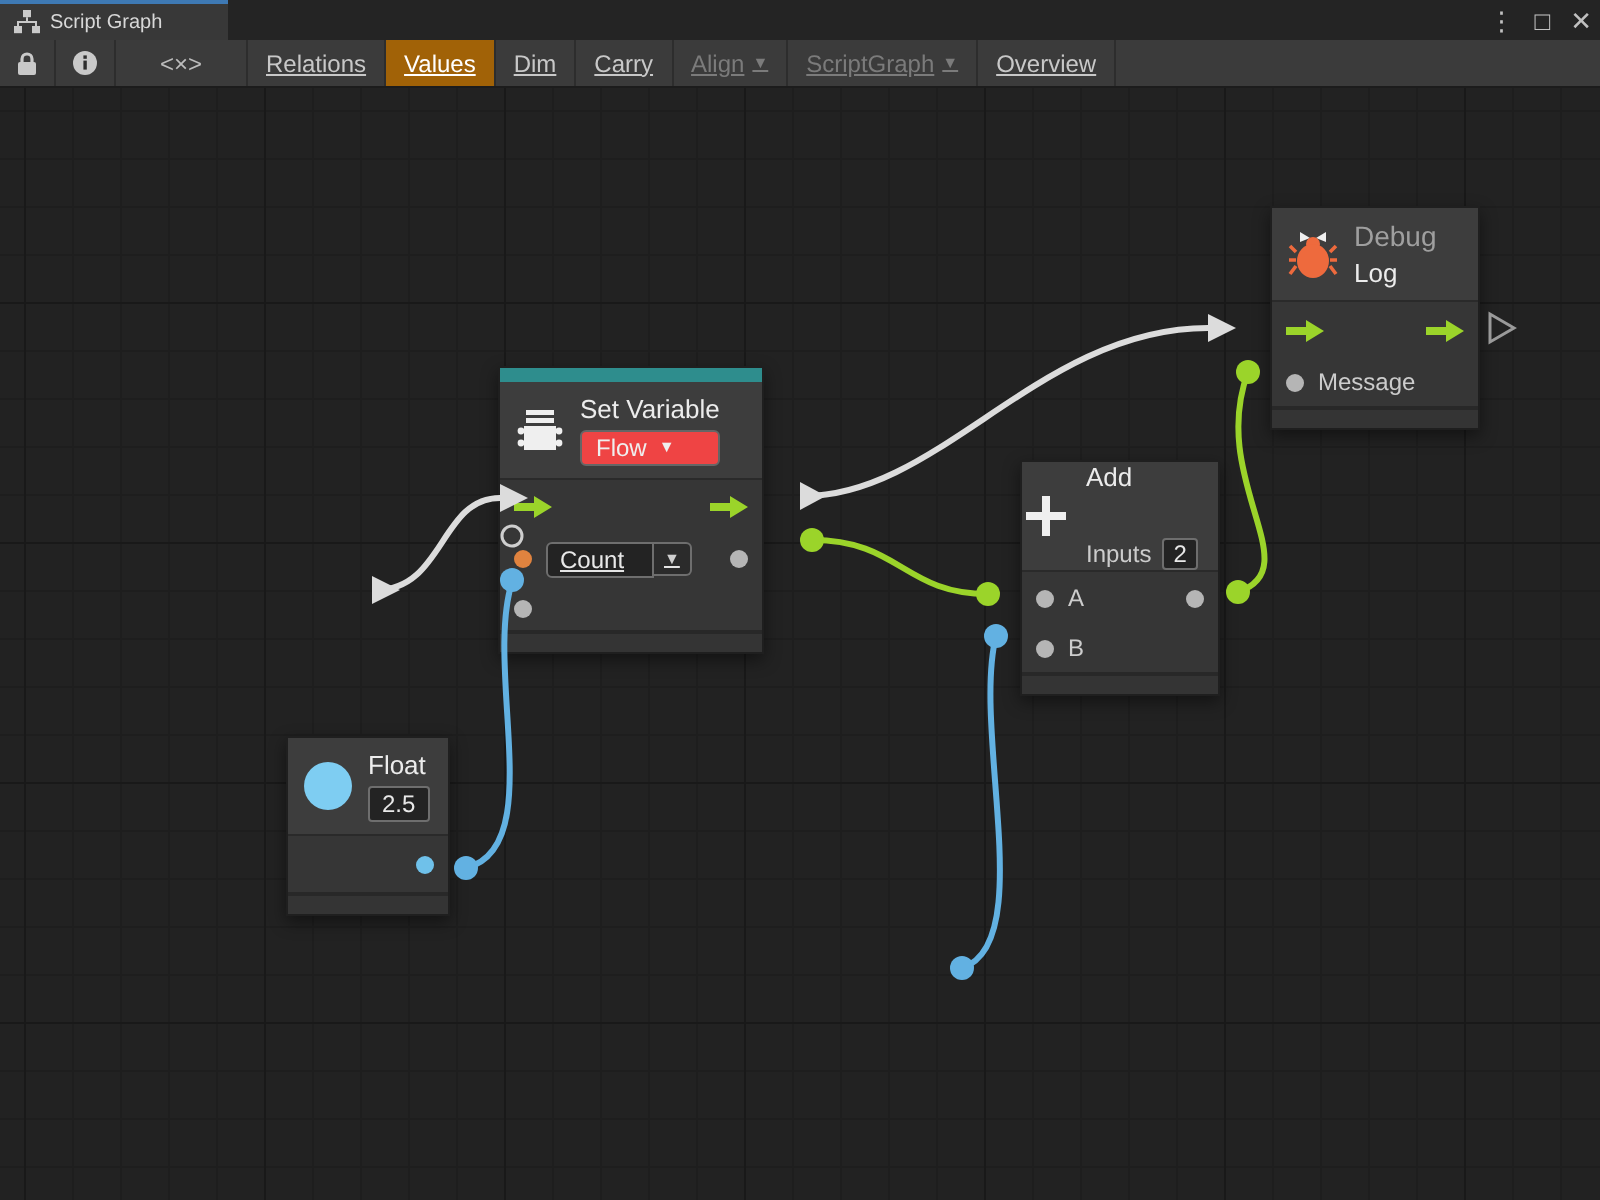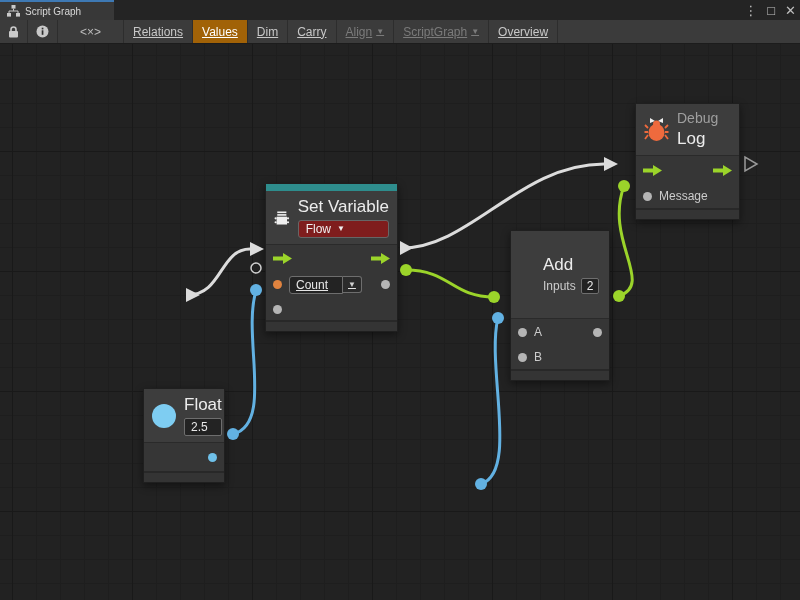--- a/index.html
+++ b/index.html
@@ -45,36 +45,36 @@
 
   #cables { position:absolute; inset:0; pointer-events:none; z-index:5; }
 
   
   .node { position:absolute; background:#373737; border:1px solid #1f1f1f; z-index:2;
     box-shadow:0 3px 8px rgba(0,0,0,.45); color:#e4e4e4; }
   .accent { height:7px; }
   .nhead { display:flex; align-items:center; gap:8px; padding:6px 8px; background:#3d3d3d;
     border-bottom:1px solid #2a2a2a; }
   .ncol { display:flex; flex-direction:column; gap:3px; }
-  .ntitle { font-size:17px; color:#ececec; white-space:nowrap; }
+  .ntitle { font-size:13px; color:#ececec; white-space:nowrap; }
   .nsub { font-size:14px; color:#9f9f9f; }
   .nbody { background:#363636; }
   .nrow { display:flex; align-items:center; gap:7px; padding:0 7px; position:relative; }
   .nfoot { height:11px; background:#343434; border-top:2px solid #282828; }
   .dot { width:9px; height:9px; border-radius:50%; background:#b5b5b5; flex:0 0 auto; }
   .dot.orange { background:#e0833f; }
   .dot.blue { background:#6fc1ea; }
   .dot.mint { background:#79efcf; }
   .plabel { font-size:12px; color:#cccccc; }
   .flow-arrow { flex:0 0 auto; }
   .grow { flex:1; }
 
   .mini-field { background:#232323; border:1px solid #6e6e6e; border-radius:2px; color:#e8e8e8;
     font-size:12px; padding:1px 6px; display:inline-block; }
-  .drop-btn { background:#7f1d1d; border:1px solid #666; border-radius:3px; color:#efefef;
+  .drop-btn { background:#ef4444; border:1px solid #666; border-radius:3px; color:#efefef;
     font-size:12px; padding:1px 7px; display:inline-flex; gap:6px; align-items:center; }
   .combo { display:flex; align-items:center;text-decoration:underline; }
   .combo .mini-field { width:54px; border-radius:3px 0 0 3px; }
   .combo .combo-caret { background:#2b2b2b; border:1px solid #6e6e6e; border-left:none;
     border-radius:0 3px 3px 0; font-size:8px; color:#d0d0d0; padding:3px 5px; }
 
   .big-circle { width:24px; height:24px; border-radius:50%; flex:0 0 auto; }
 </style>
 </head>
 <body>
@@ -170,21 +170,21 @@
       <path d="M233,390 C274,380 242,292 256,247" stroke="#62b1e2" stroke-width="3" fill="none"></path>
       <circle cx="233" cy="390" r="6" fill="#62b1e2"></circle>
       <circle cx="256" cy="246" r="6" fill="#62b1e2"></circle>
 
       <path d="M481,440 C519,428 486,322 498,274" stroke="#62b1e2" stroke-width="3" fill="none"></path>
       <circle cx="481" cy="440" r="6" fill="#62b1e2"></circle>
       <circle cx="498" cy="274" r="6" fill="#62b1e2"></circle>
     </svg>
 
 
-    <div class="node" style="left:265px; top:139px; width:133px;">
+    <div class="node" style="left:249px; top:139px; width:133px;">
       <div class="accent" style="background:#2e8d8d;"></div>
       <div class="nhead">
         <svg width="24" height="24" viewBox="0 0 24 24">
           <rect x="5" y="2" width="14" height="2.5" fill="#efefef"></rect>
           <rect x="5" y="6" width="14" height="2.5" fill="#efefef"></rect>
           <rect x="4" y="10" width="16" height="12" fill="#efefef"></rect>
           <circle cx="2.5" cy="12.5" r="1.7" fill="#efefef"></circle>
           <circle cx="2.5" cy="18.5" r="1.7" fill="#efefef"></circle>
           <circle cx="21.5" cy="12.5" r="1.7" fill="#efefef"></circle>
           <circle cx="21.5" cy="18.5" r="1.7" fill="#efefef"></circle>
@@ -249,49 +249,49 @@
         </div>
         <div class="nrow" style="height:24px;">
           <span class="dot"></span>
           <span class="plabel">Message</span>
         </div>
       </div>
       <div class="nfoot"></div>
     </div>
 
     <div class="node" style="left:510px; top:186px; width:100px;">
-      <div class="nhead" style="padding:24px;">
+      <div class="nhead" style="padding:0;">
         <svg width="24" height="24" viewBox="0 0 24 24">
           <rect x="10" y="2" width="4" height="20" fill="#efefef"></rect>
           <rect x="2" y="10" width="20" height="4" fill="#efefef"></rect>
         </svg>
         <div class="ncol">
           <span class="ntitle">Add</span>
-          <span style="display:flex; align-items:center; gap:5px;">
+          <span style="display:flex; align-items:center; gap:5px;margin-top:20px;">
             <span class="plabel">Inputs</span>
             <span class="mini-field" style="padding:0 5px;">2</span>
           </span>
         </div>
       </div>
       <div class="nbody">
         <div class="nrow" style="height:26px;">
           <span class="dot"></span>
           <span class="plabel">A</span>
           <span class="grow"></span>
           <span class="dot"></span>
         </div>
         <div class="nrow" style="height:24px;">
           <span class="dot"></span>
           <span class="plabel">B</span>
         </div>
       </div>
       <div class="nfoot"></div>
     </div>
 
-    <div class="node" style="left:143px; top:344px; width:82px;">
+    <div class="node" style="left:143px; top:324px; width:82px;">
       <div class="nhead">
         <span class="big-circle" style="background:#7ecdf2;"></span>
         <div class="ncol">
           <span class="ntitle">Float</span>
           <span class="mini-field">2.5</span>
         </div>
       </div>
       <div class="nbody">
         <div class="nrow" style="height:28px;">
           <span class="grow"></span>

